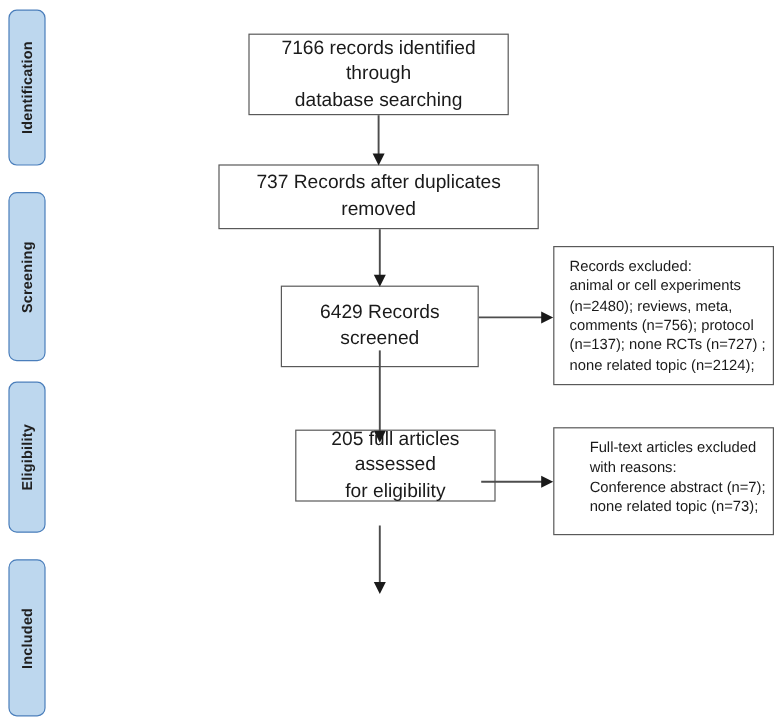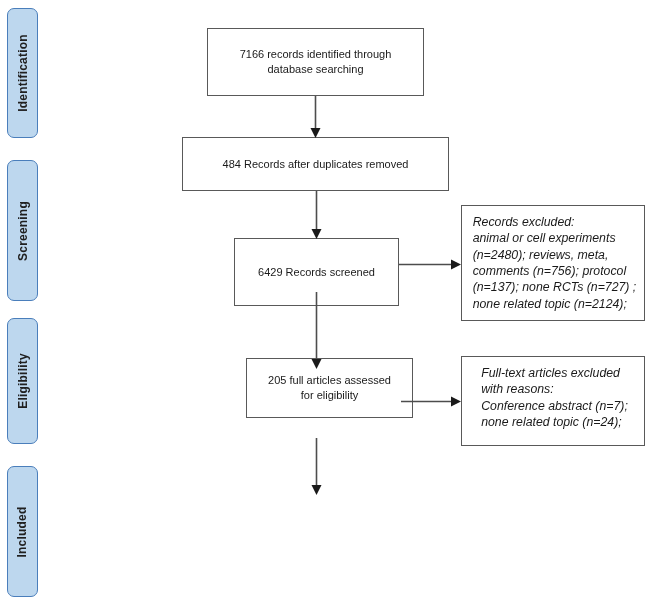--- a/index.html
+++ b/index.html
@@ -43,31 +43,30 @@
     position: absolute;
     box-sizing: border-box;
     background: #ffffff;
     border: 1px solid #595959;
     display: flex;
     align-items: center;
     justify-content: center;
     padding: 4px 8px;
   }
   .flow-box .box-text {
-    font-size: 11px;
+    font-size: 16px;
     color: #1a1a1a;
     text-align: center;
     line-height: 1.35;
     white-space: pre-line;
   }
   .flow-box.left-align {
     align-items: flex-start;
-    justify-content: center;
+    justify-content: flex-end;
     padding: 8px 6px 6px 9px;
-    font-style: italic;
   }
   .flow-box.left-align .box-text {
     text-align: left;
     line-height: 1.33;
     font-size: 12.3px;
   }
 
   
   .connector {
     position: absolute;
@@ -101,21 +100,21 @@
   <div class="stage-bar" style="left:7px; top:466px; width:31px; height:131px;">
     <span class="stage-label">Included</span>
   </div>
 
   <div class="flow-box" style="left:207px; top:28px; width:217px; height:68px;">
     <span class="box-text">7166 records identified through
 database searching</span>
   </div>
 
   <div class="flow-box" style="left:182px; top:137px; width:267px; height:54px;">
-    <span class="box-text">484 Records after duplicates removed</span>
+    <span class="box-text">737 Records after duplicates removed</span>
   </div>
 
   <div class="flow-box" style="left:234px; top:238px; width:165px; height:68px;">
     <span class="box-text">6429 Records screened</span>
   </div>
 
   <div class="flow-box left-align" style="left:461px; top:205px; width:184px; height:116px;">
     <span class="box-text">Records excluded:
 animal or cell experiments
 (n=2480); reviews, meta,
@@ -126,21 +125,21 @@
 
   <div class="flow-box" style="left:234px; top:358px; width:167px; height:60px;margin-left:12px;">
     <span class="box-text">205 full articles assessed
 for eligibility</span>
   </div>
 
   <div class="flow-box left-align" style="left:461px; top:356px; width:184px; height:90px;">
     <span class="box-text">Full-text articles excluded
 with reasons:
 Conference abstract (n=7);
-none related topic (n=24);</span>
+none related topic (n=73);</span>
   </div>
 
 
   <svg class="connector" style="left:0; top:0;" width="650" height="606">
 
     <g>
       <line x1="315.5" y1="96" x2="315.5" y2="131"></line>
       <polygon points="315.5,138 310.5,128 320.5,128"></polygon>
     </g>
 

